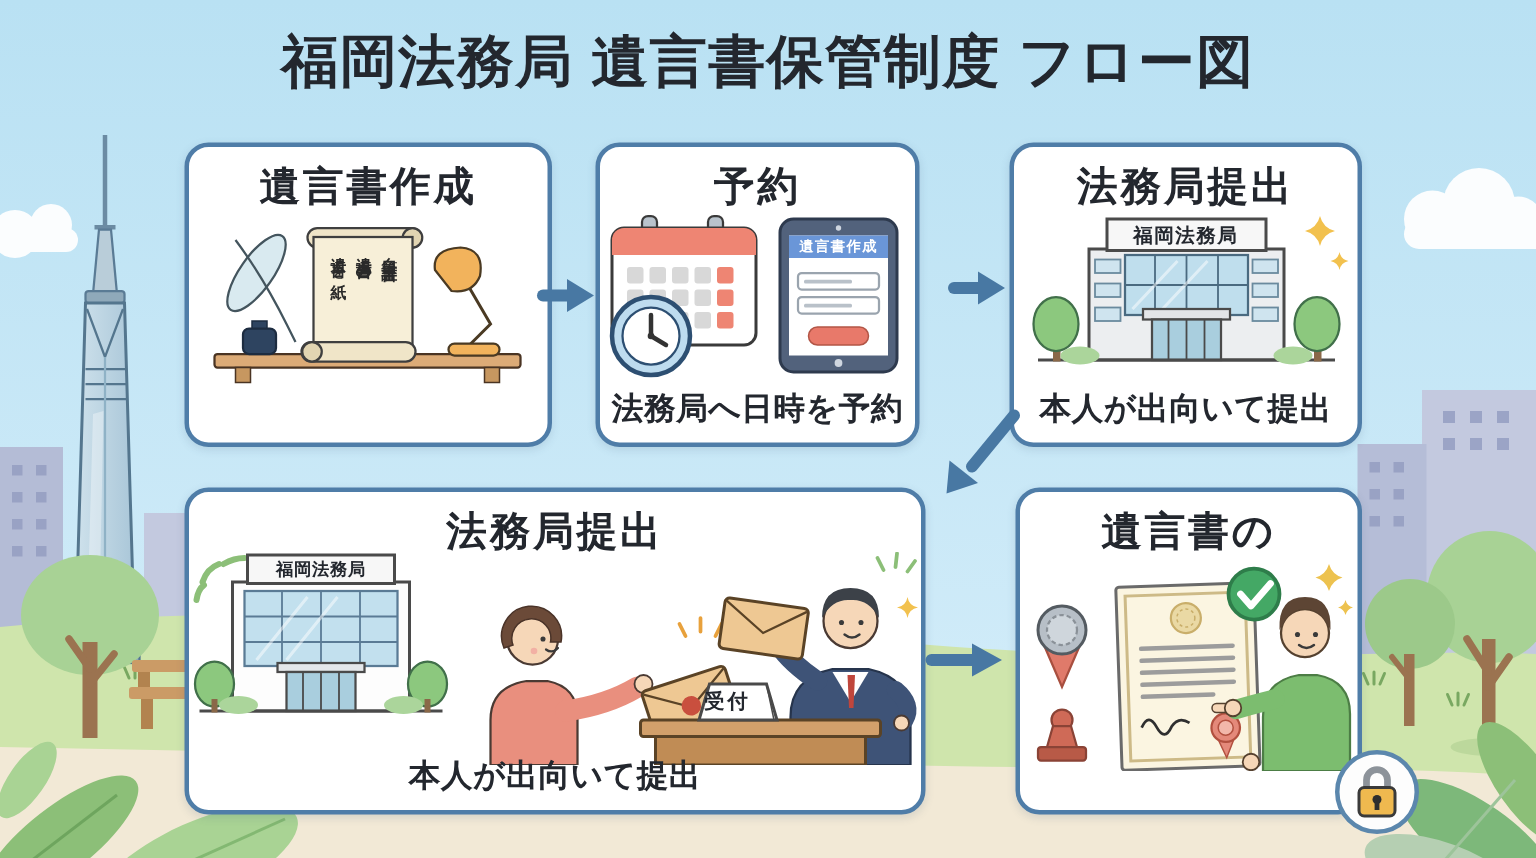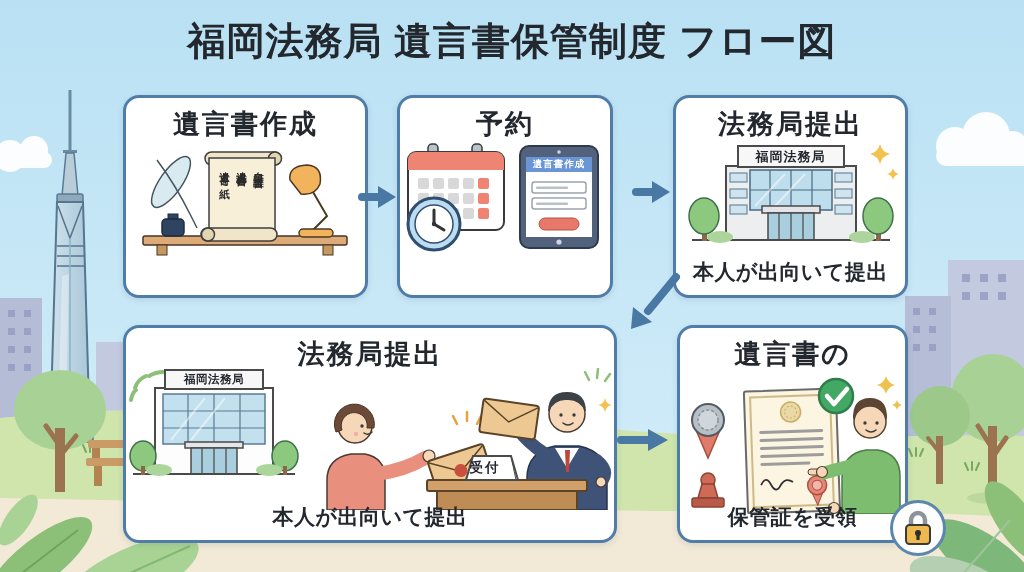--- a/index.html
+++ b/index.html
@@ -243,20 +243,21 @@
           <rect x="138" y="42" width="54" height="11" rx="2.5" fill="#ffffff" stroke="#9aa4ae" stroke-width="1.5"></rect>
           <rect x="142" y="46.5" width="32" height="2.5" rx="1" fill="#b9c1c9"></rect>
           <rect x="138" y="58" width="54" height="11" rx="2.5" fill="#ffffff" stroke="#9aa4ae" stroke-width="1.5"></rect>
           <rect x="142" y="62.5" width="32" height="2.5" rx="1" fill="#b9c1c9"></rect>
           <rect x="145" y="78" width="40" height="12" rx="6" fill="#e8796a" stroke="#b25546" stroke-width="1"></rect>
           <circle cx="165" cy="102" r="2.6" fill="#cfd6e0"></circle>
         </g>
       </svg>
       <div class="overlay-label tablet-header" style="left:132px;top:17px;width:66px;height:15px;">遺言書作成</div>
     </div>
+    <div class="step-caption">法務局へ日時を予約</div>
   </div>
 
   <div class="step" id="step3" style="left:673px;top:95px;width:235px;height:203px;">
     <div class="step-title">法務局提出</div>
     <div class="illus" style="top:42px;width:222px;height:116px;">
       <svg width="222" height="116" viewBox="0 0 222 116">
         <g fill="#f2c14e">
           <path d="M200,4 Q202,12 210,14 Q202,16 200,24 Q198,16 190,14 Q198,12 200,4 Z"></path>
           <path d="M213,28 Q214,33 219,34 Q214,35 213,40 Q212,35 207,34 Q212,33 213,28 Z"></path>
         </g>
@@ -431,21 +432,20 @@
           <circle cx="183" cy="55" r="1.7" fill="#3a3a3a"></circle>
             <circle cx="195" cy="55" r="1.7" fill="#3a3a3a"></circle>
           <path d="M184,62 q5,4 10,0" stroke="#3a3a3a" stroke-width="1.6" fill="none" stroke-linecap="round"></path>
         </g>
         <g fill="#edc24f">
           <path d="M204,8 Q206,15 213,17 Q206,19 204,26 Q202,19 195,17 Q202,15 204,8 Z"></path>
           <path d="M215,32 Q216,36 220,37 Q216,38 215,42 Q214,38 210,37 Q214,36 215,32 Z"></path>
         </g>
       </svg>
     </div>
-    <div class="step-caption">保管証を受領</div>
     <div class="lock-badge">
       <svg width="32" height="38" viewBox="0 0 32 38">
         <path d="M9,17 v-6 a7,7 0 0 1 14,0 v6" fill="none" stroke="#8d939a" stroke-width="4.5"></path>
         <rect x="4" y="16" width="24" height="19" rx="3.5" fill="#efb94f" stroke="#3a3a3a" stroke-width="2"></rect>
         <circle cx="16" cy="24" r="3" fill="#2e2e2e"></circle>
         <rect x="14.4" y="25" width="3.2" height="6" fill="#2e2e2e"></rect>
       </svg>
     </div>
   </div>
 

